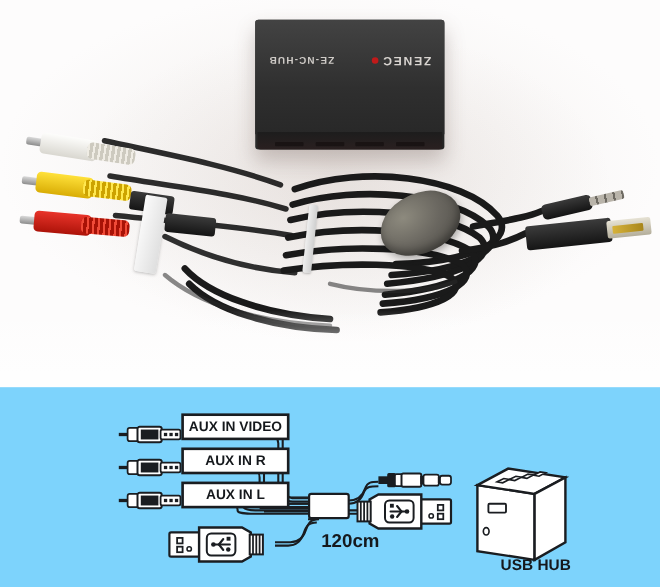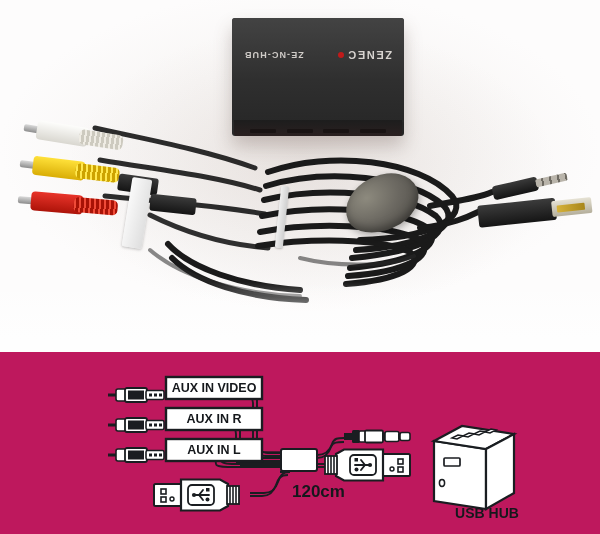--- a/index.html
+++ b/index.html
@@ -65,21 +65,21 @@
         background:repeating-linear-gradient(90deg,#b9b4aa 0 6px,#6e6a62 6px 8px);}
   .usbPhoto{position:absolute;left:478px;top:200px;width:112px;height:22px;transform:rotate(-6deg);}
   .usbPhoto .shell{position:absolute;left:0;top:0;width:78px;height:22px;border-radius:3px;
         background:linear-gradient(180deg,#3c3c3c,#151515);}
   .usbPhoto .metal{position:absolute;left:74px;top:3px;width:40px;height:16px;border-radius:2px;
         background:linear-gradient(180deg,#e6e2d4,#b4ae9b);}
   .usbPhoto .metal::after{content:"";position:absolute;left:5px;top:5px;width:28px;height:7px;
         background:linear-gradient(90deg,#d6b23a,#a8861b);border-radius:1px;}
 
   
-  #diagram{position:absolute;left:0;top:352px;width:600px;height:182px;background:#be185d;}
+  #diagram{position:absolute;left:0;top:352px;width:600px;height:182px;background:#7dd3fc;}
   #diagram svg{display:block;}
   .dlabel{font-family:"Liberation Sans",sans-serif;font-weight:bold;fill:#15181c;}
 </style>
 </head>
 <body>
 
 <div id="page">
 
   <div id="photo">
     <div class="vignette"></div>

